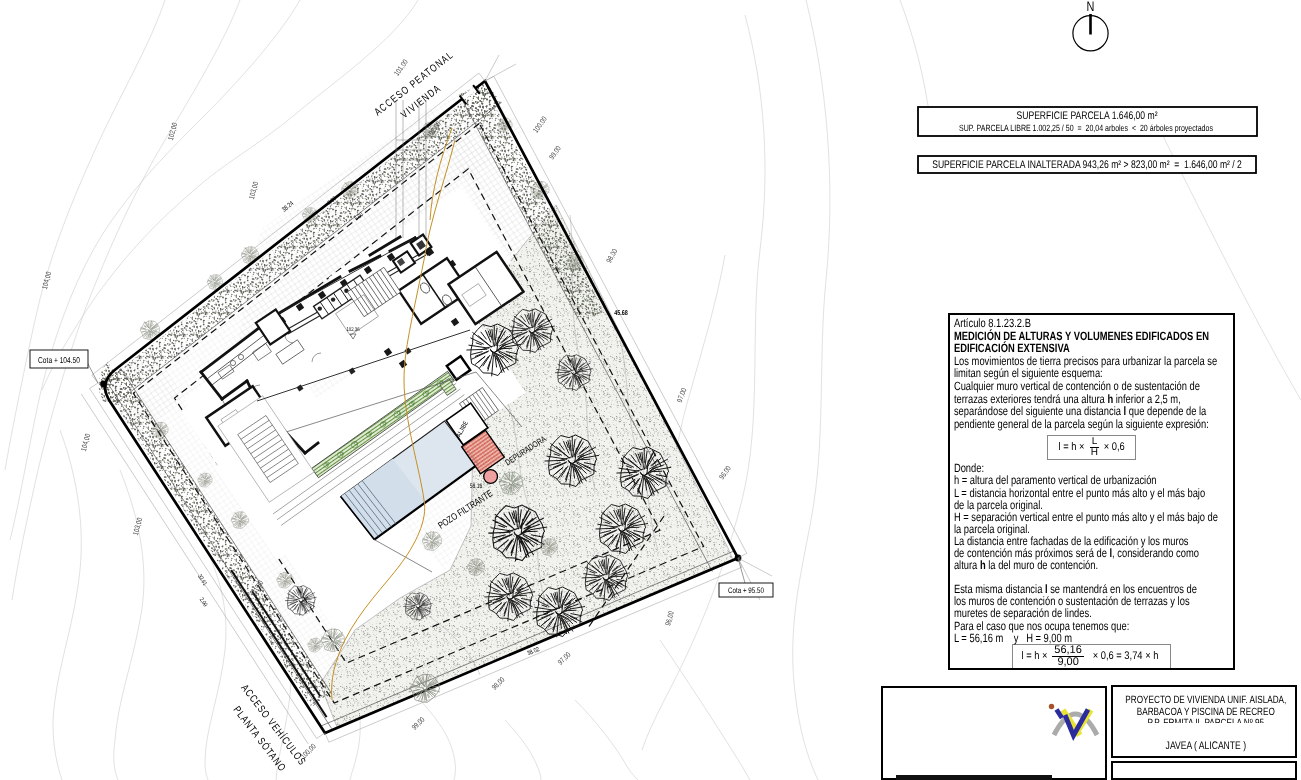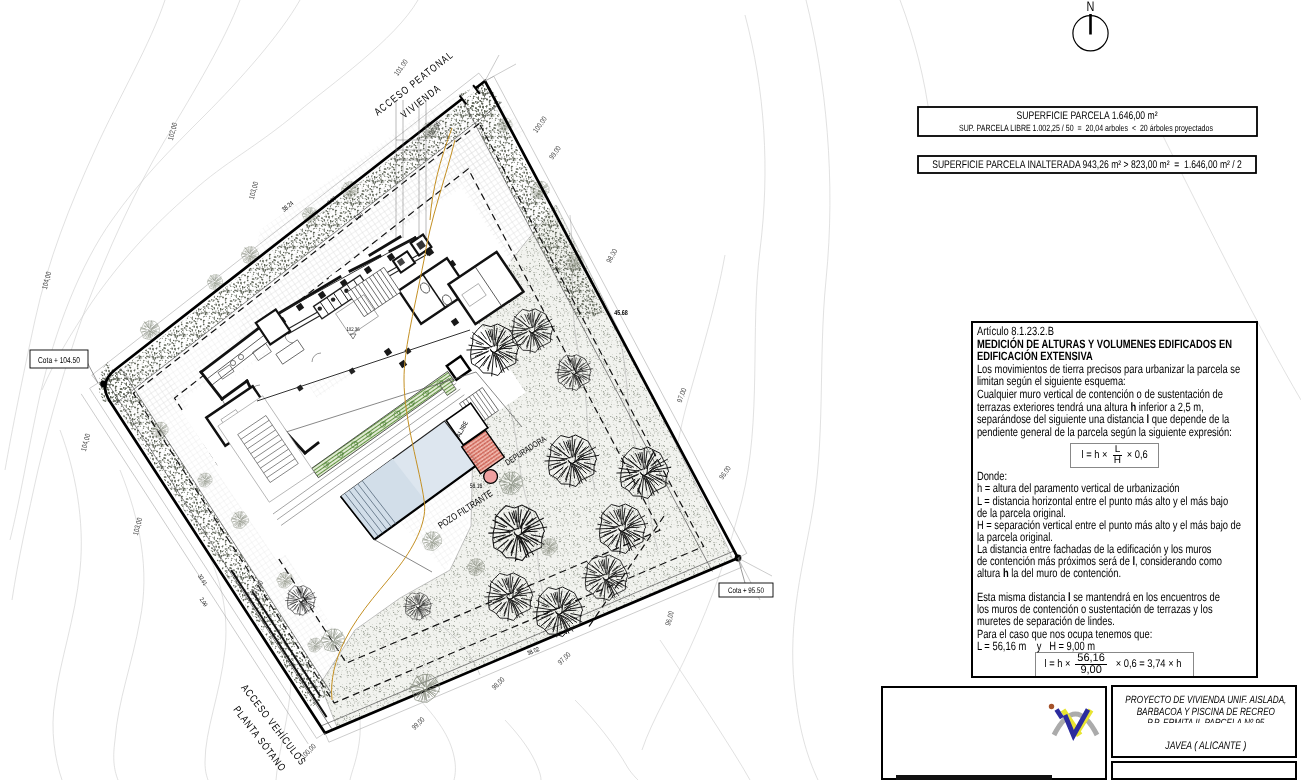--- a/index.html
+++ b/index.html
@@ -683,35 +683,35 @@
 <text transform="translate(1090.5,11) rotate(0) scale(0.78,1)" font-size="14" text-anchor="middle" fill="#000">N</text>
 
 <rect x="918" y="107" width="339" height="29" fill="#fff" stroke="#000" stroke-width="1.8"></rect>
 <text transform="translate(1087,119) rotate(0) scale(0.78,1)" font-size="11" text-anchor="middle" fill="#000">SUPERFICIE PARCELA 1.646,00 m²</text>
 <text transform="translate(1086,131) rotate(0) scale(0.78,1)" font-size="9" text-anchor="middle" fill="#000">SUP. PARCELA LIBRE 1.002,25 / 50&nbsp;&nbsp;=&nbsp;&nbsp;20,04 arboles&nbsp;&nbsp;&lt;&nbsp;&nbsp;20 árboles proyectados</text>
 
 <rect x="918" y="156" width="338" height="17" fill="#fff" stroke="#000" stroke-width="1.8"></rect>
 <text transform="translate(1087,168) rotate(0) scale(0.78,1)" font-size="11" text-anchor="middle" fill="#000">SUPERFICIE PARCELA INALTERADA 943,26 m² &gt; 823,00 m²&nbsp;&nbsp;=&nbsp;&nbsp;1.646,00 m² / 2</text>
 </svg></div>
 
-<div style="position:absolute;left:948px;top:321px;width:287px;height:357px;border:2px solid #000;background:#fff;box-sizing:border-box;overflow:hidden;margin-left:23px;">
+<div style="position:absolute;left:948px;top:313px;width:287px;height:357px;border:2px solid #000;background:#fff;box-sizing:border-box;overflow:hidden;">
 <div style="font-size:12px;line-height:12.6px;padding:2px 0 0 5px;white-space:nowrap;transform:scaleX(0.78);transform-origin:0 0;width:128%;">Artículo 8.1.23.2.B<br><b>MEDICIÓN DE ALTURAS Y VOLUMENES EDIFICADOS EN</b><br><b>EDIFICACIÓN EXTENSIVA</b><br>Los movimientos de tierra precisos para urbanizar la parcela se<br>limitan según el siguiente esquema:<br>Cualquier muro vertical de contención o de sustentación de<br>terrazas exteriores tendrá una altura <b>h</b> inferior a 2,5 m,<br>separándose del siguiente una distancia <b>l</b> que depende de la<br>pendiente general de la parcela según la siguiente expresión:</div>
 <div style="text-align:center;margin-top:5px;"><span style="display:inline-block;border:1px solid #888;padding:1px 8px 2px 8px;font-size:11px;"><span style="display:inline-block;transform:scaleX(0.85);">l = h ×&nbsp;</span><span style="display:inline-block;vertical-align:middle;text-align:center;line-height:9.5px;font-size:10px;"><span style="display:block;border-bottom:1px solid #000;padding:0 2px;">L</span><span style="display:block;">H</span></span><span style="display:inline-block;transform:scaleX(0.85);">&nbsp;× 0,6</span></span></div>
 <div style="font-size:12px;line-height:12.1px;padding:2px 0 0 5px;white-space:nowrap;transform:scaleX(0.78);transform-origin:0 0;width:128%;">Donde:<br>h = altura del paramento vertical de urbanización<br>L = distancia horizontal entre el punto más alto y el más bajo<br>de la parcela original.<br>H = separación vertical entre el punto más alto y el más bajo de<br>la parcela original.<br>La distancia entre fachadas de la edificación y los muros<br>de contención más próximos será de <b>l</b>, considerando como<br>altura <b>h</b> la del muro de contención.<br>&nbsp;<br>Esta misma distancia <b>l</b> se mantendrá en los encuentros de<br>los muros de contención o sustentación de terrazas y los<br>muretes de separación de lindes.<br>Para el caso que nos ocupa tenemos que:<br>L = 56,16 m&nbsp;&nbsp;&nbsp;&nbsp;y&nbsp;&nbsp;&nbsp;H = 9,00 m</div>
 <div style="text-align:center;margin-top:0px;"><span style="display:inline-block;border:1px solid #888;padding:0 6px 1px 6px;font-size:11px;"><span style="display:inline-block;transform:scaleX(0.85);">l = h ×&nbsp;</span><span style="display:inline-block;vertical-align:middle;text-align:center;line-height:11px;font-size:11px;"><span style="display:block;border-bottom:1px solid #000;padding:0 2px;">56,16</span><span style="display:block;">9,00</span></span><span style="display:inline-block;transform:scaleX(0.85);">&nbsp;× 0,6 = 3,74 × h</span></span></div>
 </div>
 
 <div style="position:absolute;left:881px;top:686px;width:226px;height:94px;border:2px solid #000;background:#fff;box-sizing:border-box;">
     <svg width="226" height="94" style="position:absolute;left:0;top:0;">
 <circle cx="168.5" cy="18.5" r="2.7" fill="#a5522a"></circle>
 <path d="M171,47 Q192.5,5 214,47" fill="none" stroke="#ababab" stroke-width="5"></path>
 <path d="M180,22 L197,47" fill="none" stroke="#e8e431" stroke-width="5.5"></path>
 <path d="M208,22 L192,47.5" fill="none" stroke="#e8e431" stroke-width="5.5"></path>
 <path d="M173.5,21.5 L179,30" fill="none" stroke="#2b2b9e" stroke-width="4.8"></path>
 <path d="M182,27 L190.5,47.5 L205,21.5" fill="none" stroke="#2b2b9e" stroke-width="4.8"></path>
 <rect x="13" y="87" width="156" height="5.2" fill="#111"></rect>
 </svg>
   </div>
 
-<div style="position:absolute;left:1111px;top:685px;width:186px;height:73px;border:2px solid #000;background:#fff;box-sizing:border-box;overflow:hidden;font-style:italic;">
+<div style="position:absolute;left:1111px;top:685px;width:186px;height:73px;border:2px solid #000;background:#fff;box-sizing:border-box;overflow:hidden;">
 <div style="font-size:10.5px;text-align:center;line-height:11.5px;padding-top:8px;width:238px;white-space:nowrap;transform:scaleX(0.78);transform-origin:0 0;">PROYECTO DE VIVIENDA UNIF. AISLADA,<br>BARBACOA Y PISCINA DE RECREO<br><span style="position:relative;display:inline-block;">P.P. ERMITA II. PARCELA Nº 95<span style="position:absolute;left:-2px;right:-2px;top:4.5px;bottom:-3px;background:#fff;"></span></span><br><br><span style="font-size:11px;">JAVEA ( ALICANTE )</span></div>
   </div>
 
 <div style="position:absolute;left:1111px;top:761px;width:186px;height:19px;border:2px solid #000;background:#fff;box-sizing:border-box;"></div>
 </body></html>

